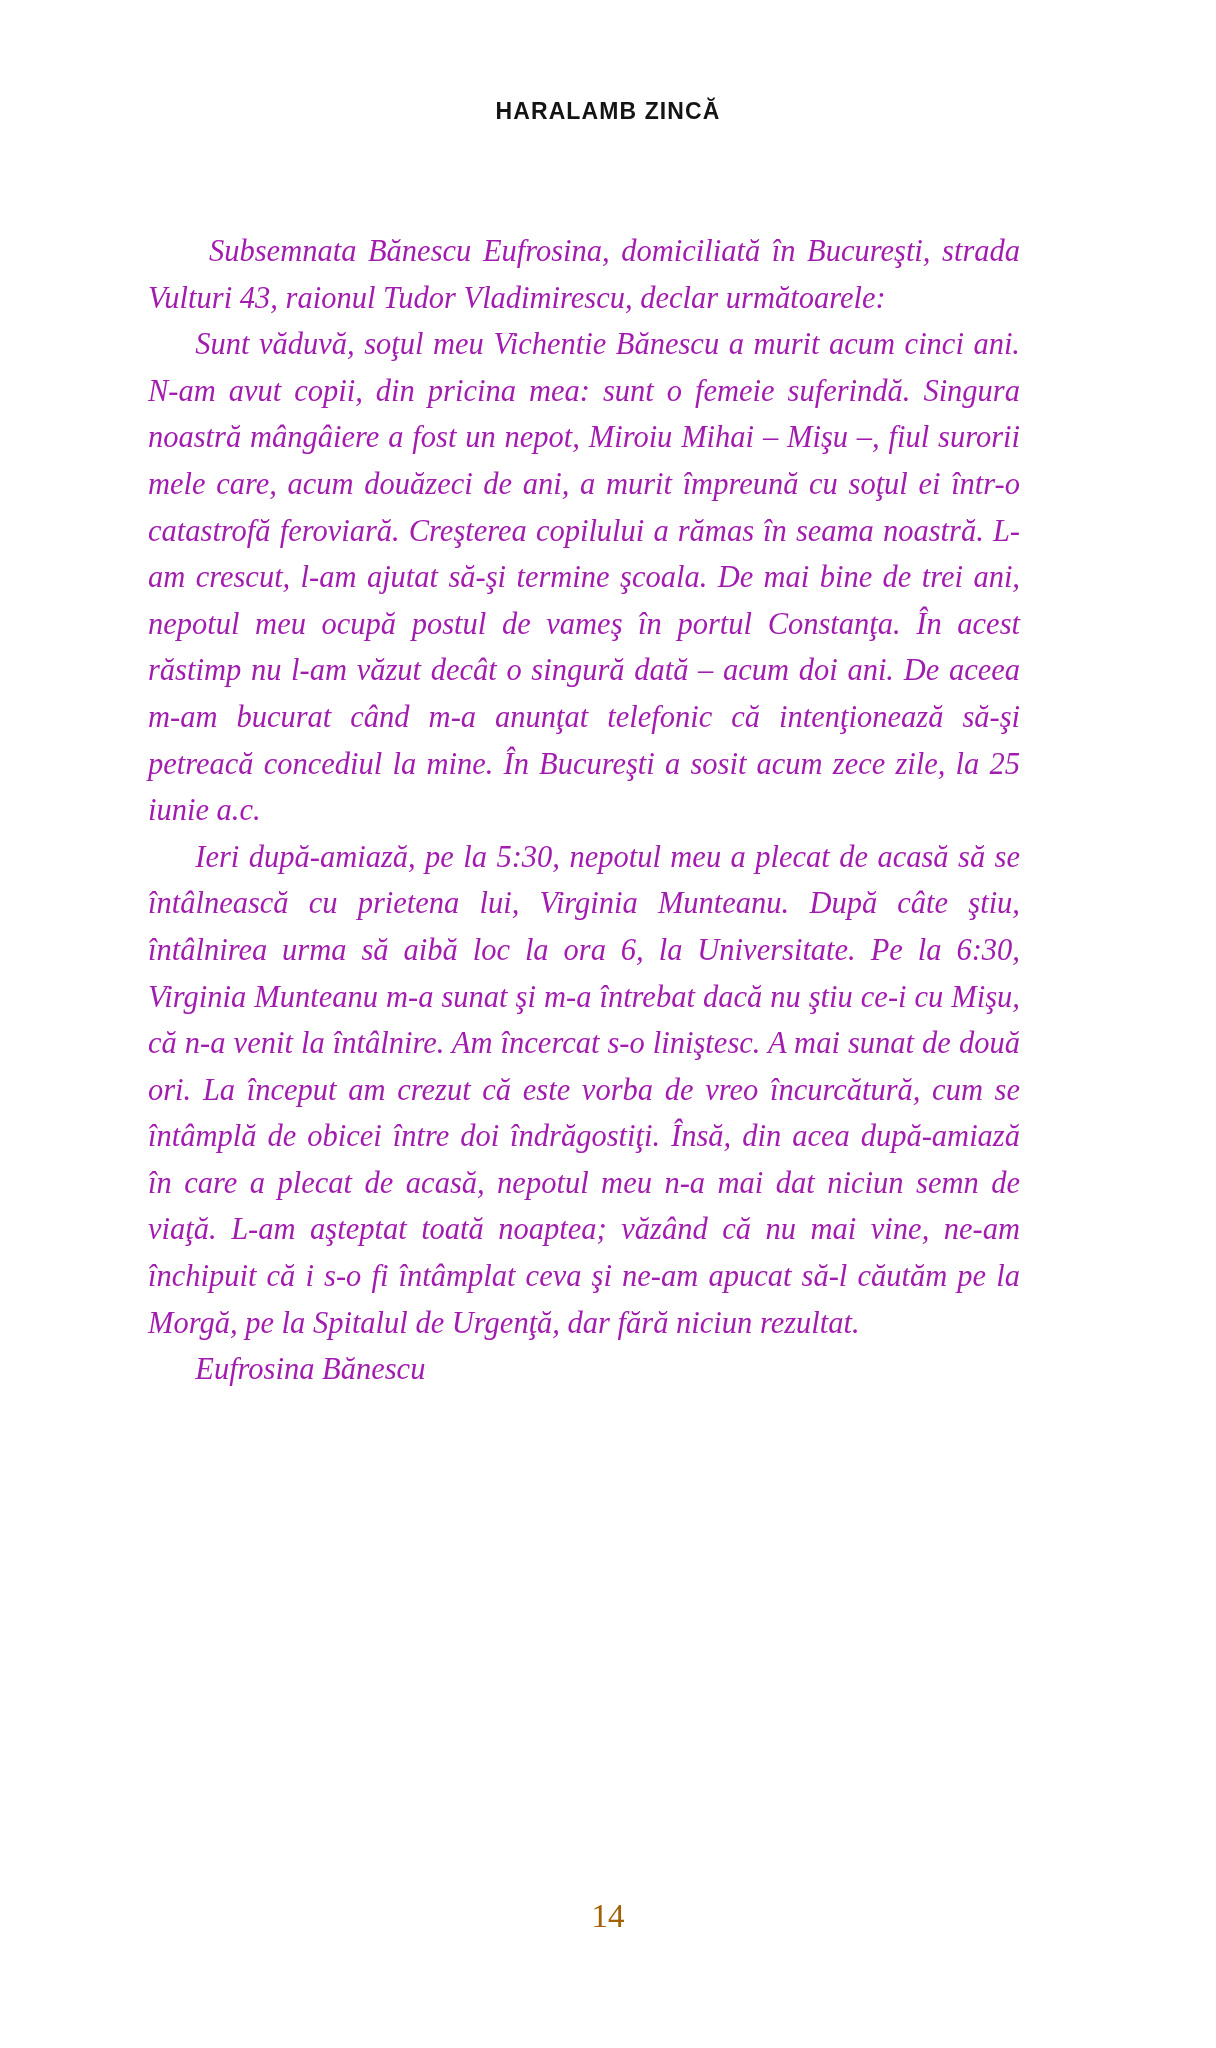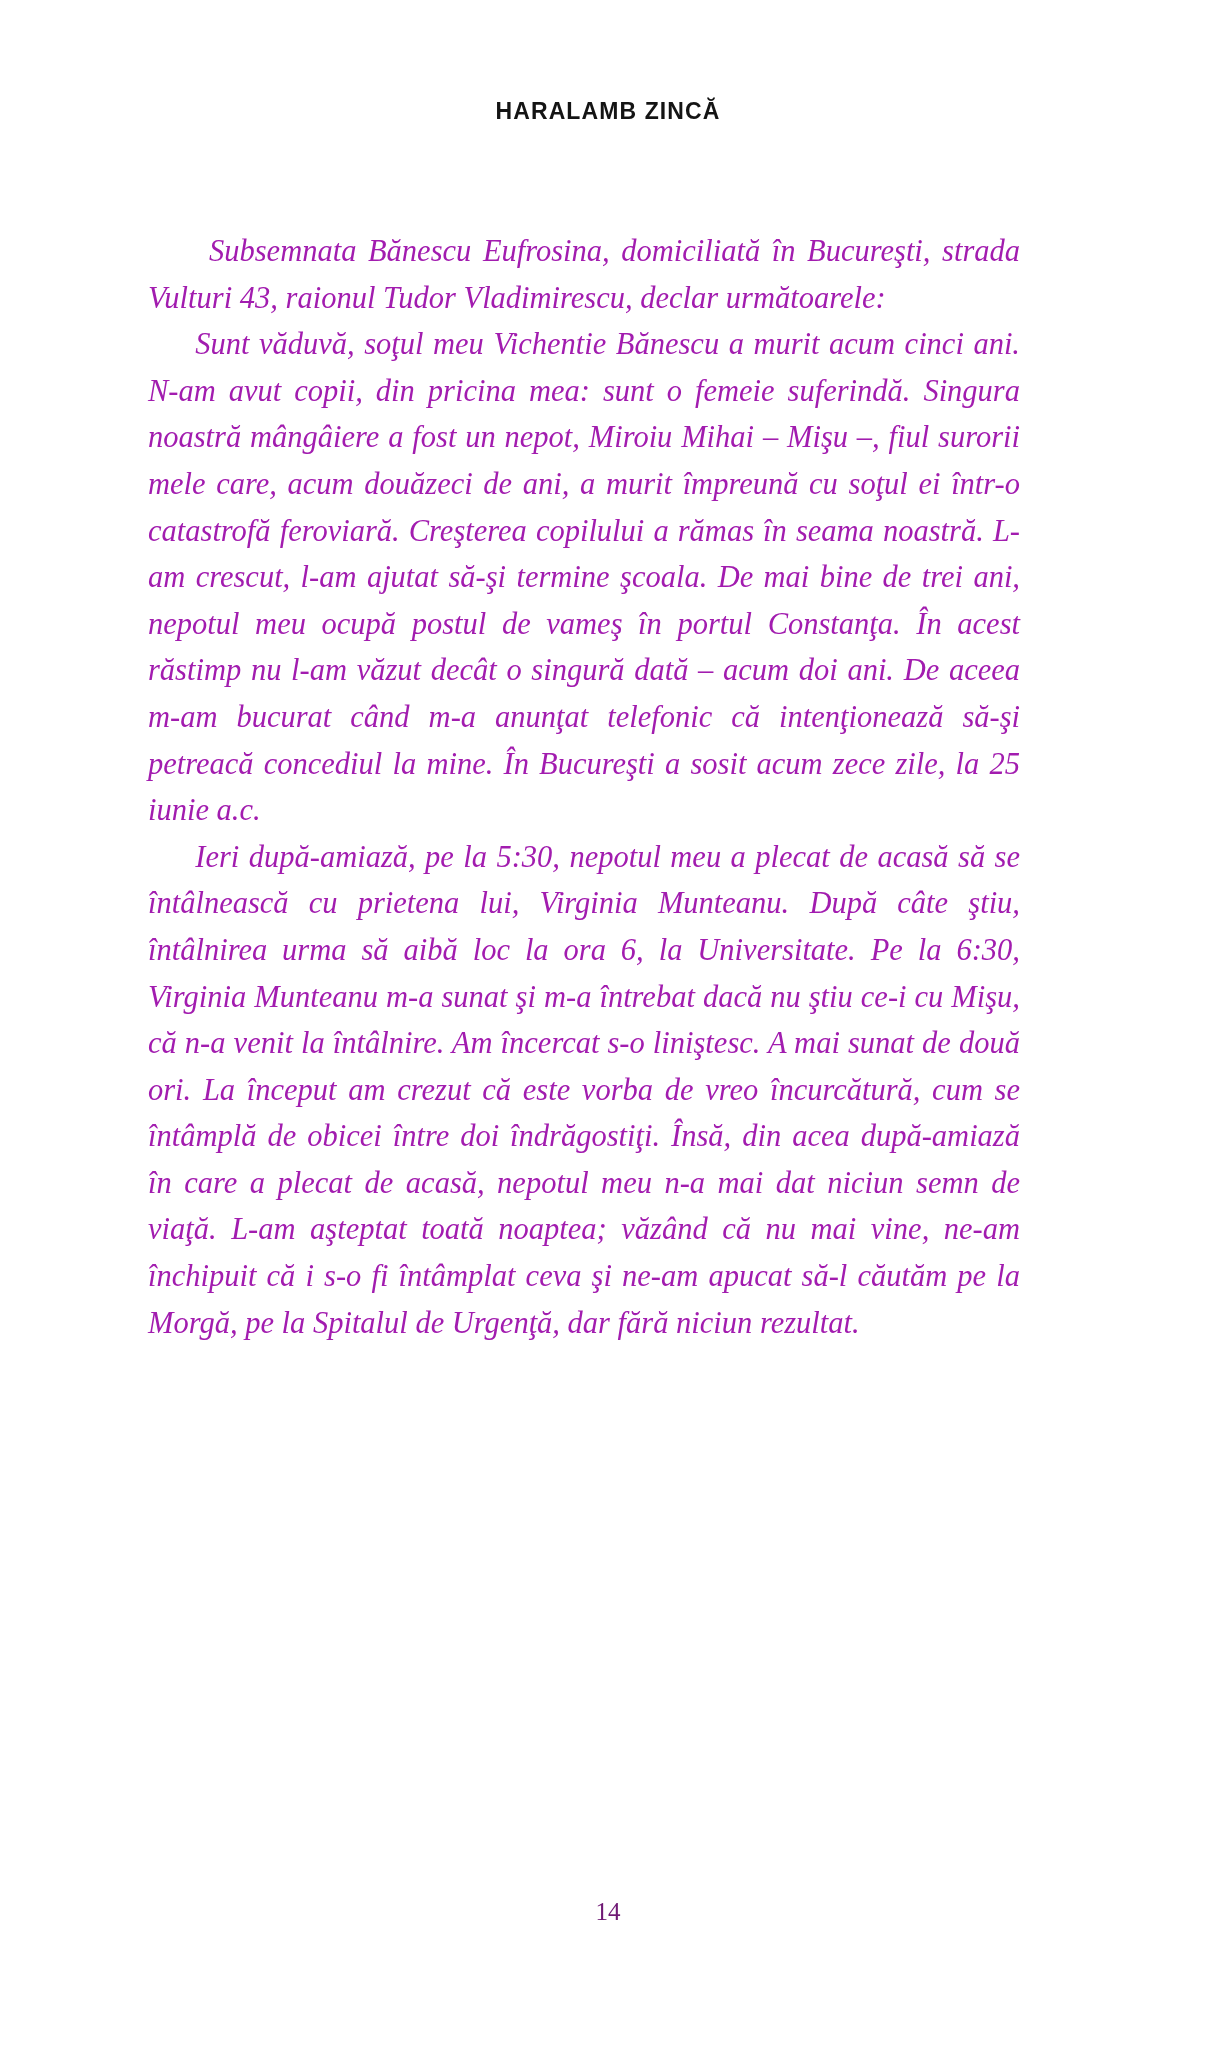--- a/index.html
+++ b/index.html
@@ -61,32 +61,33 @@
   .last-line-left {
     text-align: left;
   }
   .folio {
     position: absolute;
     top: 1898px;
     left: 0;
     width: 1216px;
     text-align: center;
     font-family: "Liberation Serif", serif;
-    font-size: 25px;
-    color: #701a75;
+    font-size: 33px;
+    color: #a16207;
   }
 </style>
 </head>
 <body>
 
 <div class="page">
 
   <div class="running-head">HARALAMB ZINCĂ</div>
 
   <div class="body-text">
     <p class="indent">Subsemnata Bănescu Eufrosina, domiciliată în Bucureşti, strada Vulturi 43, raionul Tudor Vladimirescu, declar următoarele:</p>
     <p class="run-on">Sunt văduvă, soţul meu Vichentie Bănescu a murit acum cinci ani. N-am avut copii, din pricina mea: sunt o femeie suferindă. Singura noastră mângâiere a fost un nepot, Miroiu Mihai – Mişu –, fiul surorii mele care, acum douăzeci de ani, a murit împreună cu soţul ei într-o catastrofă feroviară. Creşterea copilului a rămas în seama noastră. L-am crescut, l-am ajutat să-şi termine şcoala. De mai bine de trei ani, nepotul meu ocupă postul de vameş în portul Constanţa. În acest răstimp nu l-am văzut decât o singură dată – acum doi ani. De aceea m-am bucurat când m-a anunţat telefonic că intenţionează să-şi petreacă concediul la mine. În Bucureşti a sosit acum zece zile, la 25 iunie a.c.</p>
     <p class="run-on">Ieri după-amiază, pe la 5:30, nepotul meu a plecat de acasă să se întâlnească cu prietena lui, Virginia Munteanu. După câte ştiu, întâlnirea urma să aibă loc la ora 6, la Universitate. Pe la 6:30, Virginia Munteanu m-a sunat şi m-a întrebat dacă nu ştiu ce-i cu Mişu, că n-a venit la întâlnire. Am încercat s-o liniştesc. A mai sunat de două ori. La început am crezut că este vorba de vreo încurcătură, cum se întâmplă de obicei între doi îndrăgostiţi. Însă, din acea după-amiază în care a plecat de acasă, nepotul meu n-a mai dat niciun semn de viaţă. L-am aşteptat toată noaptea; văzând că nu mai vine, ne-am închipuit că i s-o fi întâmplat ceva şi ne-am apucat să-l căutăm pe la Morgă, pe la Spitalul de Urgenţă, dar fără niciun rezultat.</p>
+    <p class="run-on last-line-left">Eufrosina Bănescu</p>
   </div>
 
   <div class="folio">14</div>
 
 </div>
 
 </body></html>

